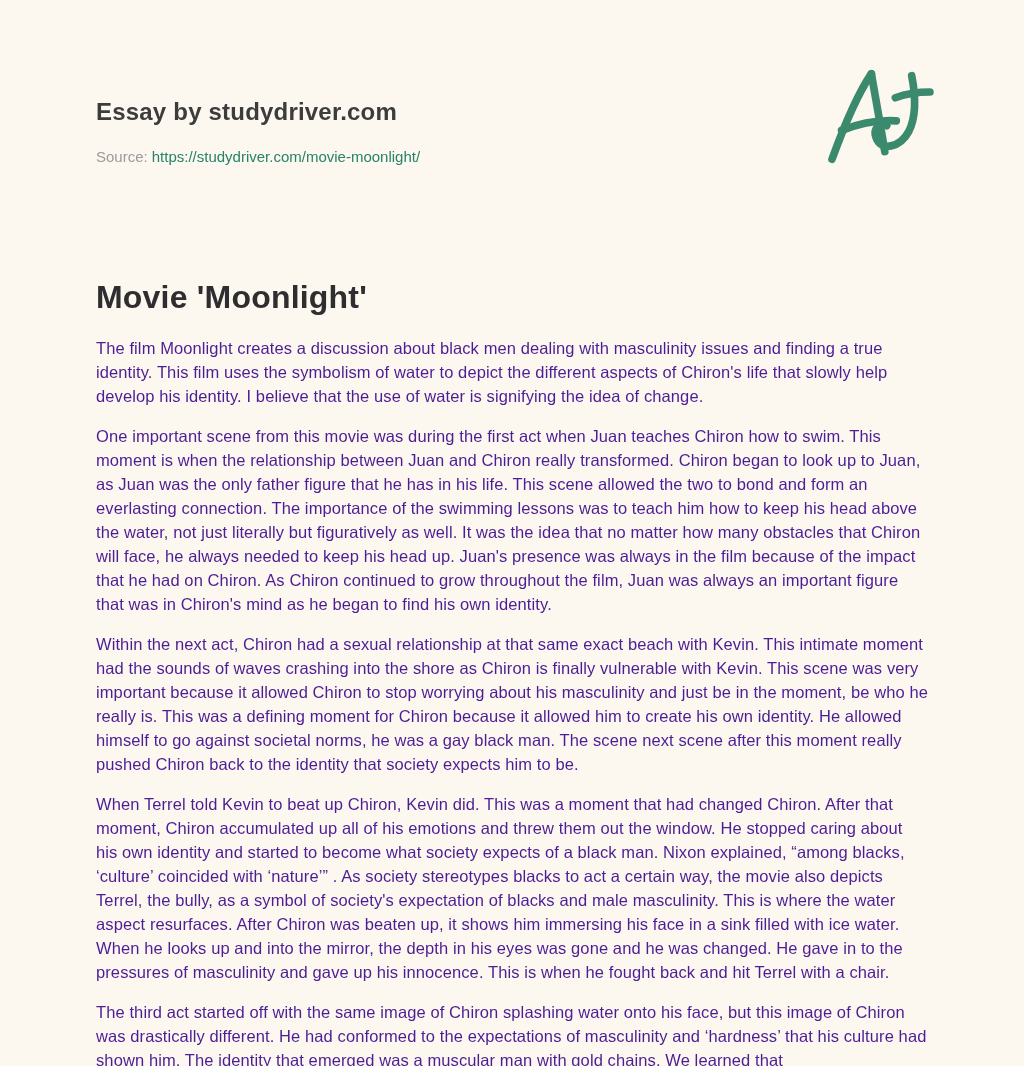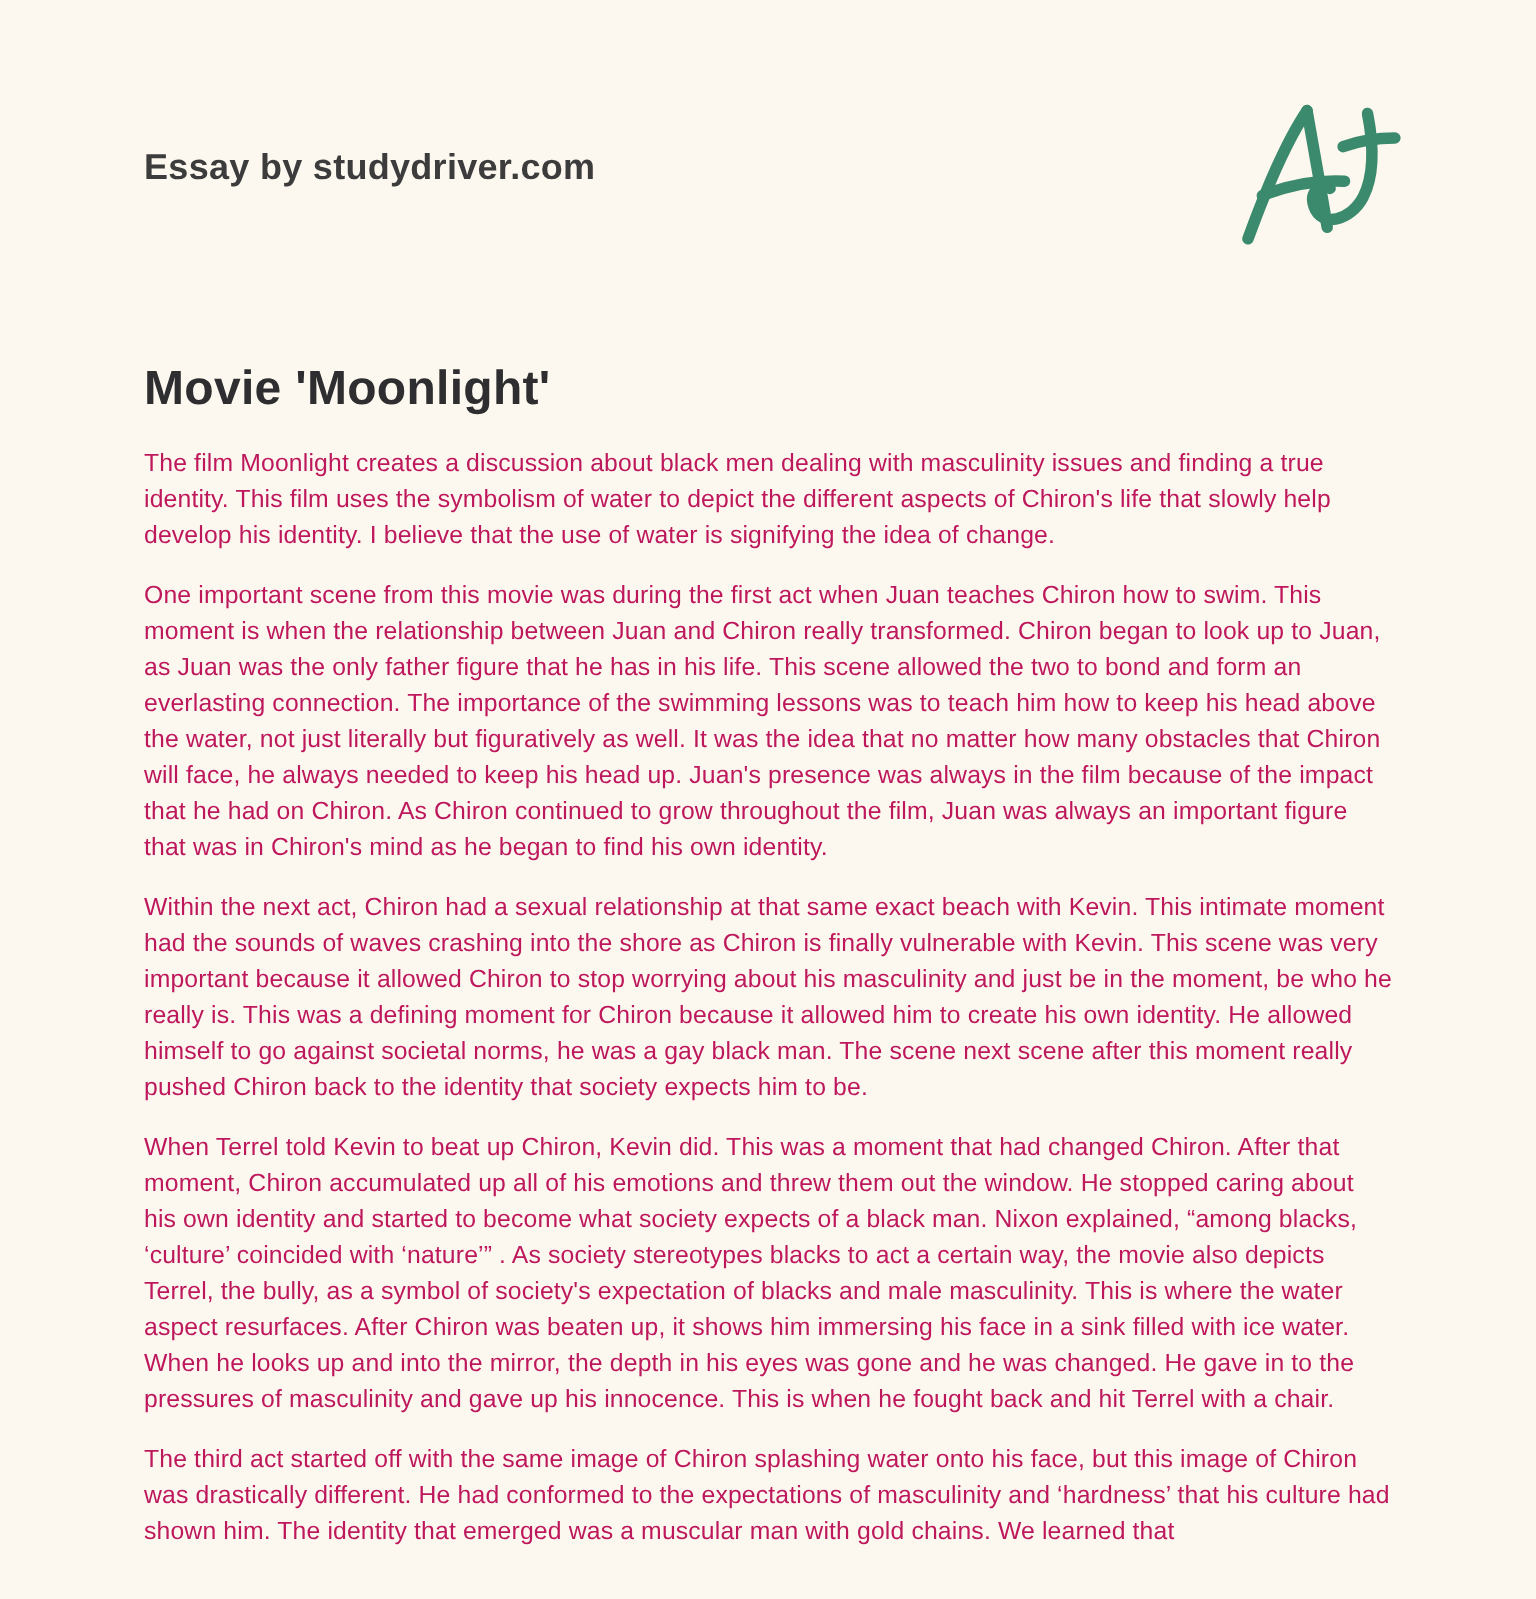--- a/index.html
+++ b/index.html
@@ -50,21 +50,21 @@
     color: #2E2E30;
     letter-spacing: 0.2px;
   }
   .essay-body {
     margin-top: 20px;
     width: 832px;
   }
   .essay-body p {
     font-size: 16.5px;
     line-height: 24px;
-    color: #be185d;
+    color: #4c1d95;
     margin-top: 16px;
     letter-spacing: 0.1px;
   }
   .essay-body p:first-child { margin-top: 0; }
 </style>
 </head>
 <body>
 
 <div class="page">
 
@@ -77,20 +77,23 @@
         <path d="M76,31 C87,27 101,25 112,25"></path>
         <path d="M93,8 C97,28 98,50 90,66 C81,83 61,87 56,73 C52,62 61,56 67,60"></path>
       </g>
     </svg>
   </span>
 
   <div class="content">
 
     <div class="site-heading">Essay by studydriver.com</div>
 
+    <div class="source-line">
+      <span>Source:</span><a href="#">https://studydriver.com/movie-moonlight/</a>
+    </div>
 
     <h1 class="essay-title">Movie 'Moonlight'</h1>
 
     <div class="essay-body">
       <p>The film Moonlight creates a discussion about black men dealing with masculinity issues and finding a true identity. This film uses the symbolism of water to depict the different aspects of Chiron's life that slowly help develop his identity. I believe that the use of water is signifying the idea of change.</p>
       <p>One important scene from this movie was during the first act when Juan teaches Chiron how to swim. This moment is when the relationship between Juan and Chiron really transformed. Chiron began to look up to Juan, as Juan was the only father figure that he has in his life. This scene allowed the two to bond and form an everlasting connection. The importance of the swimming lessons was to teach him how to keep his head above the water, not just literally but figuratively as well. It was the idea that no matter how many obstacles that Chiron will face, he always needed to keep his head up. Juan's presence was always in the film because of the impact that he had on Chiron. As Chiron continued to grow throughout the film, Juan was always an important figure that was in Chiron's mind as he began to find his own identity.</p>
       <p>Within the next act, Chiron had a sexual relationship at that same exact beach with Kevin. This intimate moment had the sounds of waves crashing into the shore as Chiron is finally vulnerable with Kevin. This scene was very important because it allowed Chiron to stop worrying about his masculinity and just be in the moment, be who he really is. This was a defining moment for Chiron because it allowed him to create his own identity. He allowed himself to go against societal norms, he was a gay black man. The scene next scene after this moment really pushed Chiron back to the identity that society expects him to be.</p>
       <p>When Terrel told Kevin to beat up Chiron, Kevin did. This was a moment that had changed Chiron. After that moment, Chiron accumulated up all of his emotions and threw them out the window. He stopped caring about his own identity and started to become what society expects of a black man. Nixon explained, “among blacks, ‘culture’ coincided with ‘nature’” . As society stereotypes blacks to act a certain way, the movie also depicts Terrel, the bully, as a symbol of society's expectation of blacks and male masculinity. This is where the water aspect resurfaces. After Chiron was beaten up, it shows him immersing his face in a sink filled with ice water. When he looks up and into the mirror, the depth in his eyes was gone and he was changed. He gave in to the pressures of masculinity and gave up his innocence. This is when he fought back and hit Terrel with a chair.</p>
       <p>The third act started off with the same image of Chiron splashing water onto his face, but this image of Chiron was drastically different. He had conformed to the expectations of masculinity and ‘hardness’ that his culture had shown him. The identity that emerged was a muscular man with gold chains. We learned that</p>
     </div>

